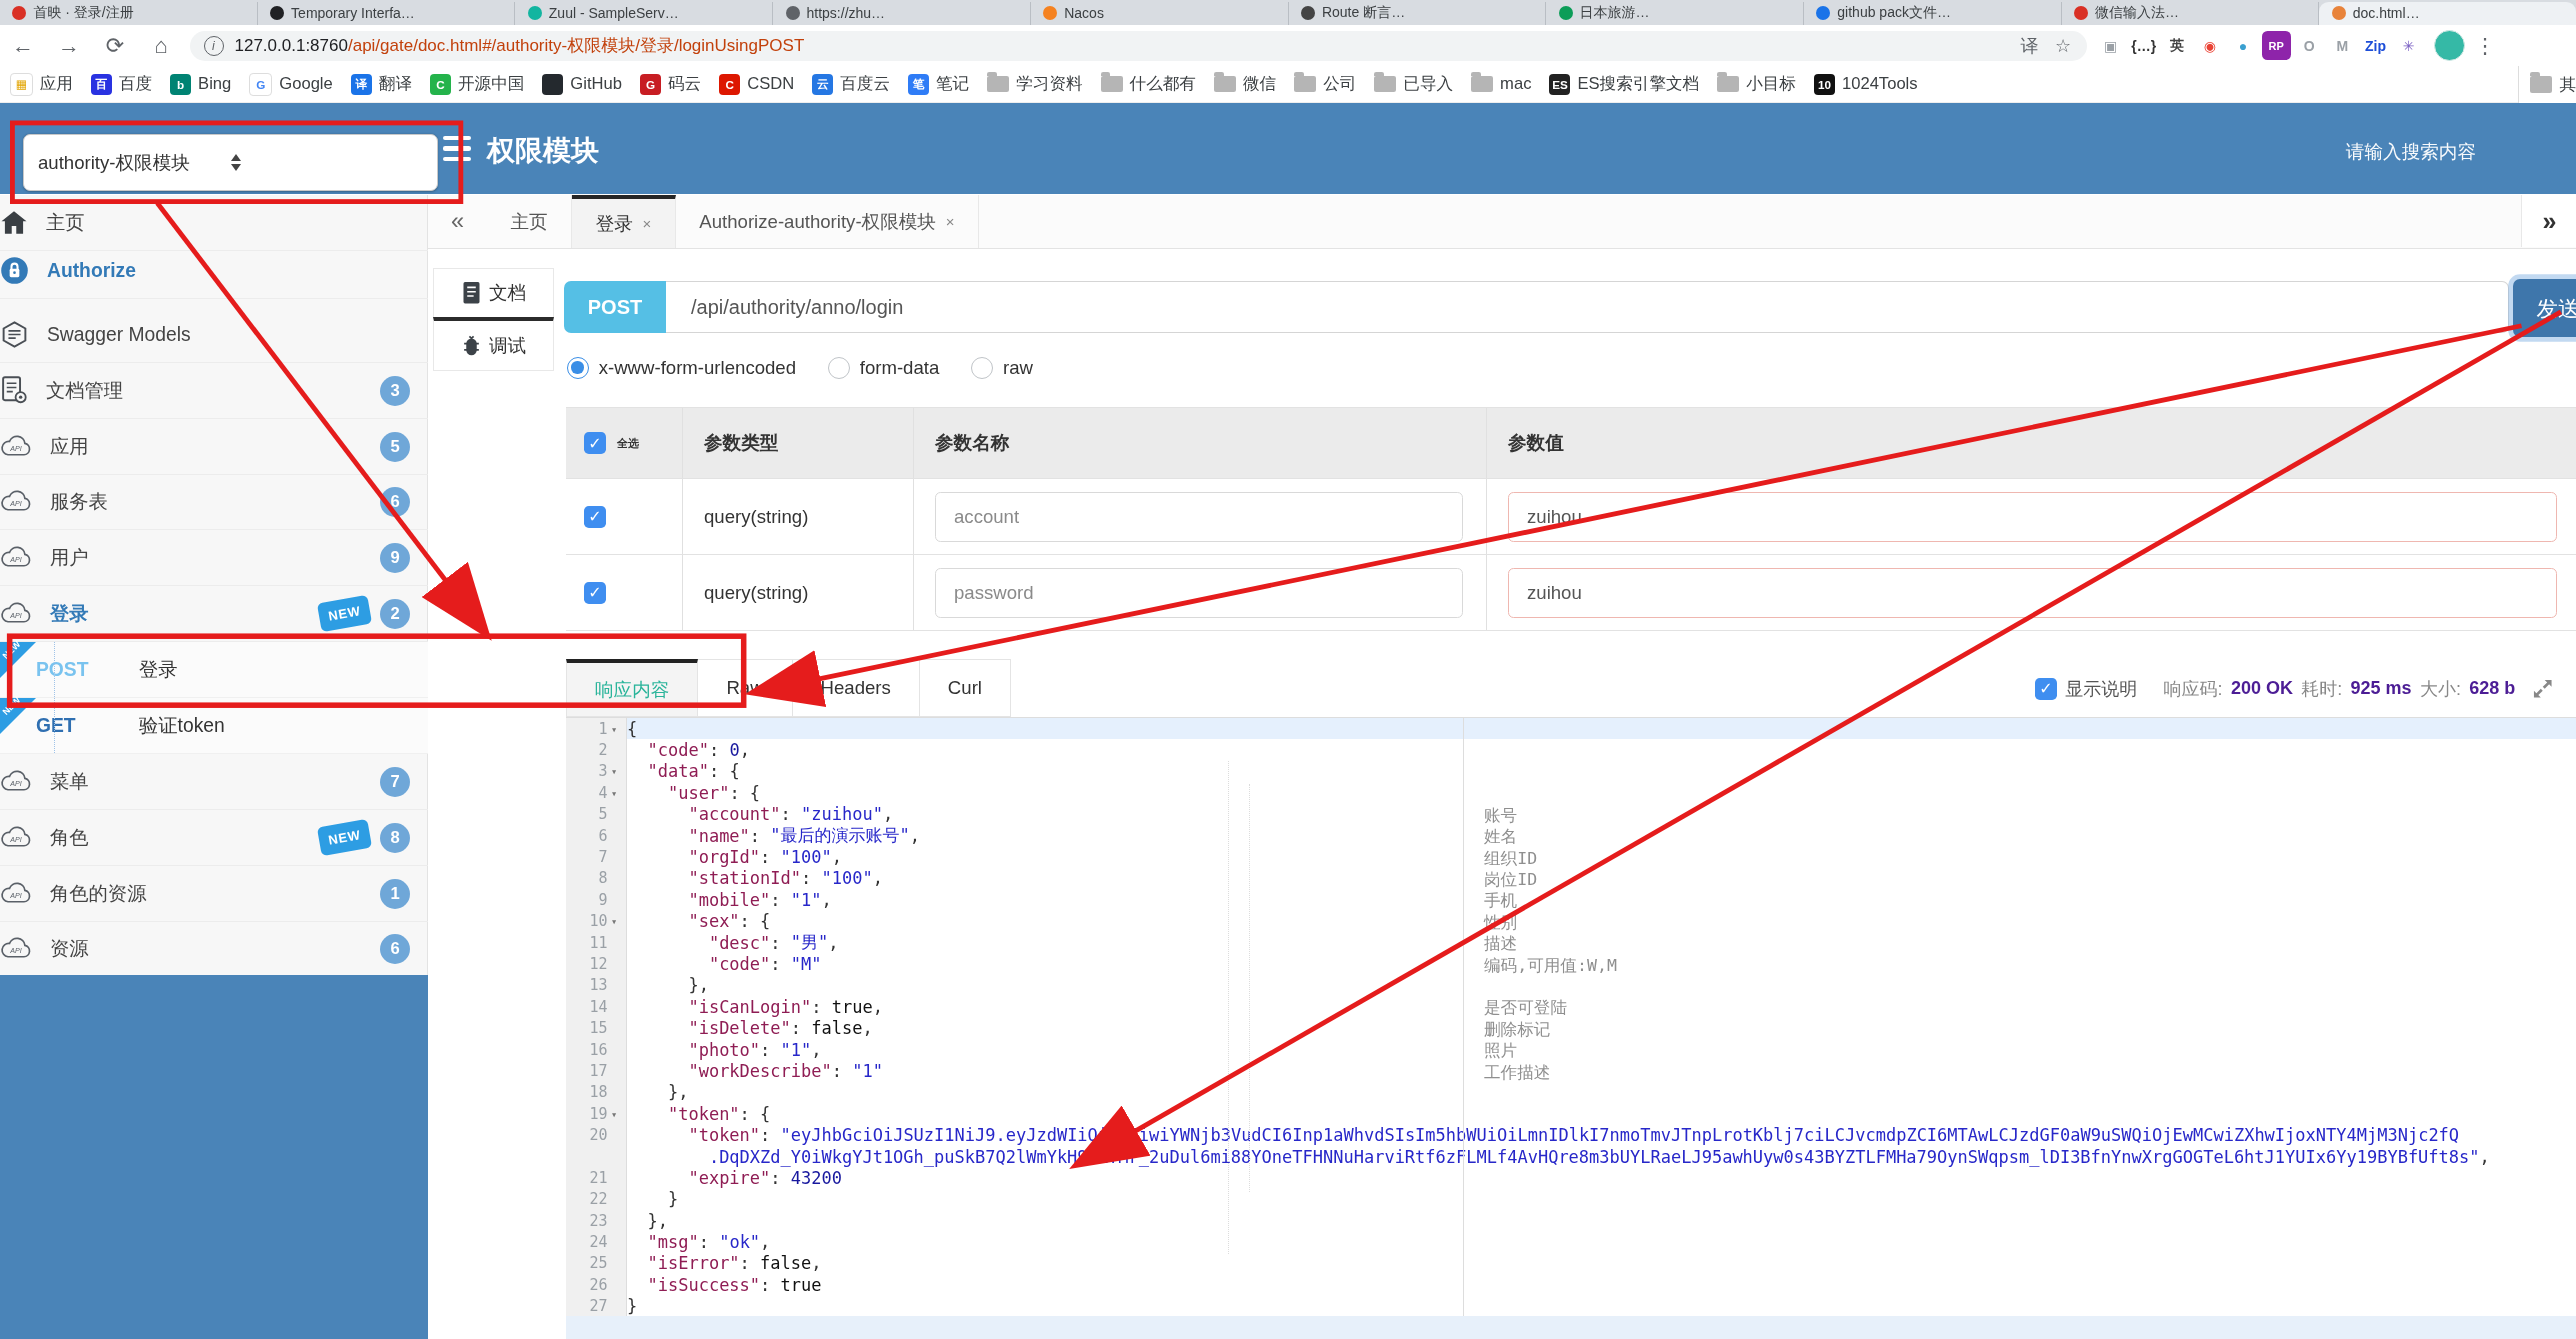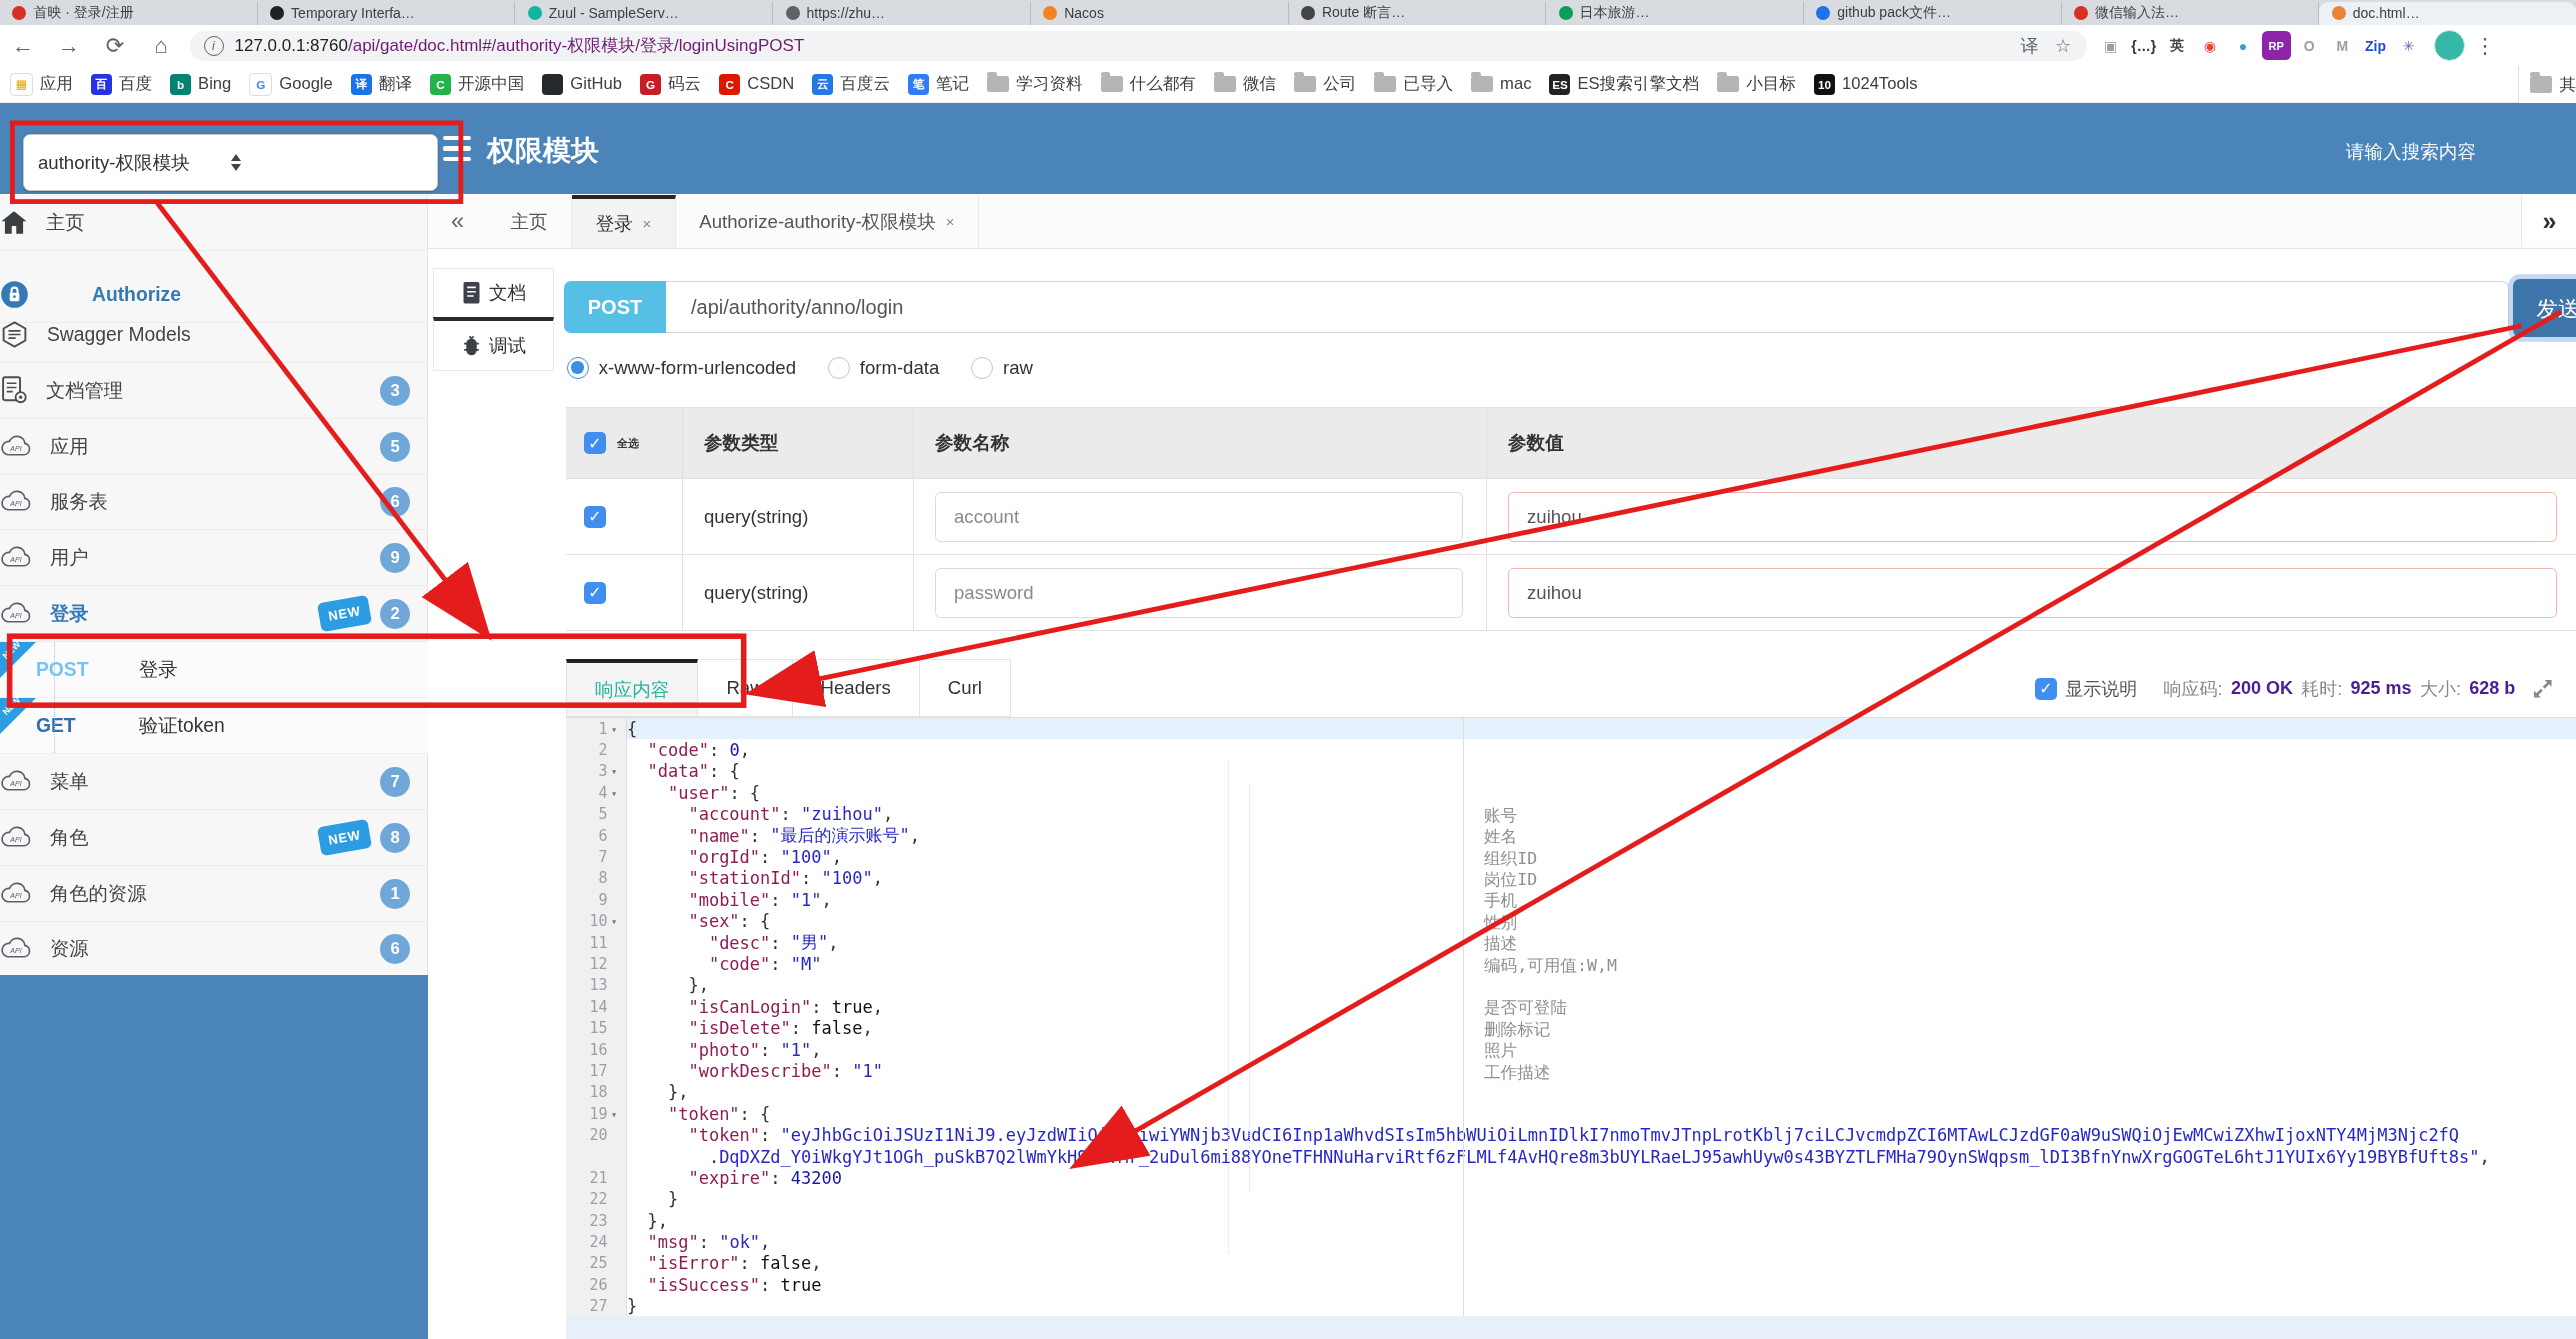--- a/index.html
+++ b/index.html
@@ -10,21 +10,21 @@
   .btab{height:23.5px;display:flex;align-items:center;gap:7px;padding:0 12.4px;min-width:0;flex:1 1 228px;max-width:238px;border-right:0.7px solid #b9bec4;}
   .btab.active{background:#eef1f4;border-radius:9.7px 9.7px 0 0;border-right:none;}
   .fav{width:14px;height:14px;border-radius:50%;flex:none;}
   .btab-label{font-size:14px;color:#3c4043;white-space:nowrap;overflow:hidden;text-overflow:ellipsis;}
   #toolbar{position:absolute;left:0;top:25px;width:2576px;height:41px;background:#fff;display:flex;align-items:center;}
   .navico{font-size:22px;color:#5f6368;width:46px;text-align:center;flex:none;}
   #urlpill{position:relative;height:30px;background:#f1f3f4;border-radius:15px;display:flex;align-items:center;flex:none;width:1876px;margin-left:5.5px;padding:0 7px 0 14px;}
   #info-icon{width:18px;height:18px;border:1.4px solid #5f6368;border-radius:50%;color:#5f6368;font-size:12.4px;line-height:18px;text-align:center;font-style:italic;flex:none;}
   #urltext{margin-left:11px;font-size:17px;white-space:nowrap;overflow:hidden;flex:1;}
   #url-host{color:#202124;}
-  #url-path{color:#701a75;}
+  #url-path{color:#c2410c;}
   .pillico{font-size:18px;color:#5f6368;margin:0 8.3px;flex:none;}
   #exts{display:flex;align-items:center;gap:4.1px;margin-left:9.7px;}
   .ext{width:29px;height:29px;border-radius:5.5px;display:flex;align-items:center;justify-content:center;font-size:14px;font-weight:bold;flex:none;}
   #avatar{width:29px;height:29px;border-radius:50%;background:#35b9a6;margin-left:11px;border:1.4px solid #d2e9e5;flex:none;}
   #menu-dots{font-size:21px;color:#5f6368;margin-left:9.7px;flex:none;}
   #bookmarks{position:absolute;left:0;top:66px;width:2576px;height:37px;background:#fff;display:flex;align-items:center;padding-left:9.7px;border-bottom:0.7px solid #eee;box-sizing:border-box;}
   .bm{display:flex;align-items:center;gap:7px;margin-right:18px;flex:none;}
   .bm-label{font-size:16.6px;color:#3c4043;white-space:nowrap;}
   .bm-badge{width:21px;height:21px;border-radius:4.1px;color:#fff;font-size:11.7px;font-weight:bold;display:flex;align-items:center;justify-content:center;}
   .bm-folder{width:22px;height:16.6px;background:#b5b5b5;border-radius:2.1px;position:relative;}
@@ -302,21 +302,21 @@
 
   <div id="sidebar">
       <div class="srow" style="top: 0px;">
         <span>
           <svg class="ic" width="28" height="25" viewBox="0 0 24 22">
             <path d="M12 1 1 10h3v11h6v-7h4v7h6V10h3z" fill="#3a3f44"></path>
           </svg>
         </span>
         <span class="slabel">主页</span>
       </div>
-      <div class="srow active" style="top: 72px; gap: 45px;">
+      <div class="srow active" style="top: 48px;">
         <span>
           <svg class="ic" width="29" height="29" viewBox="0 0 24 24">
             <circle cx="12" cy="12" r="11" fill="#337ab7"></circle>
             <rect x="8" y="10.5" width="8" height="7" rx="1.2" fill="#fff"></rect>
             <path d="M9.5 11V8.8a2.5 2.5 0 0 1 5 0V11" fill="none" stroke="#fff" stroke-width="1.7"></path>
             <circle cx="12" cy="13.8" r="1.1" fill="#337ab7"></circle>
           </svg>
         </span>
         <span class="slabel">Authorize</span>
       </div>

